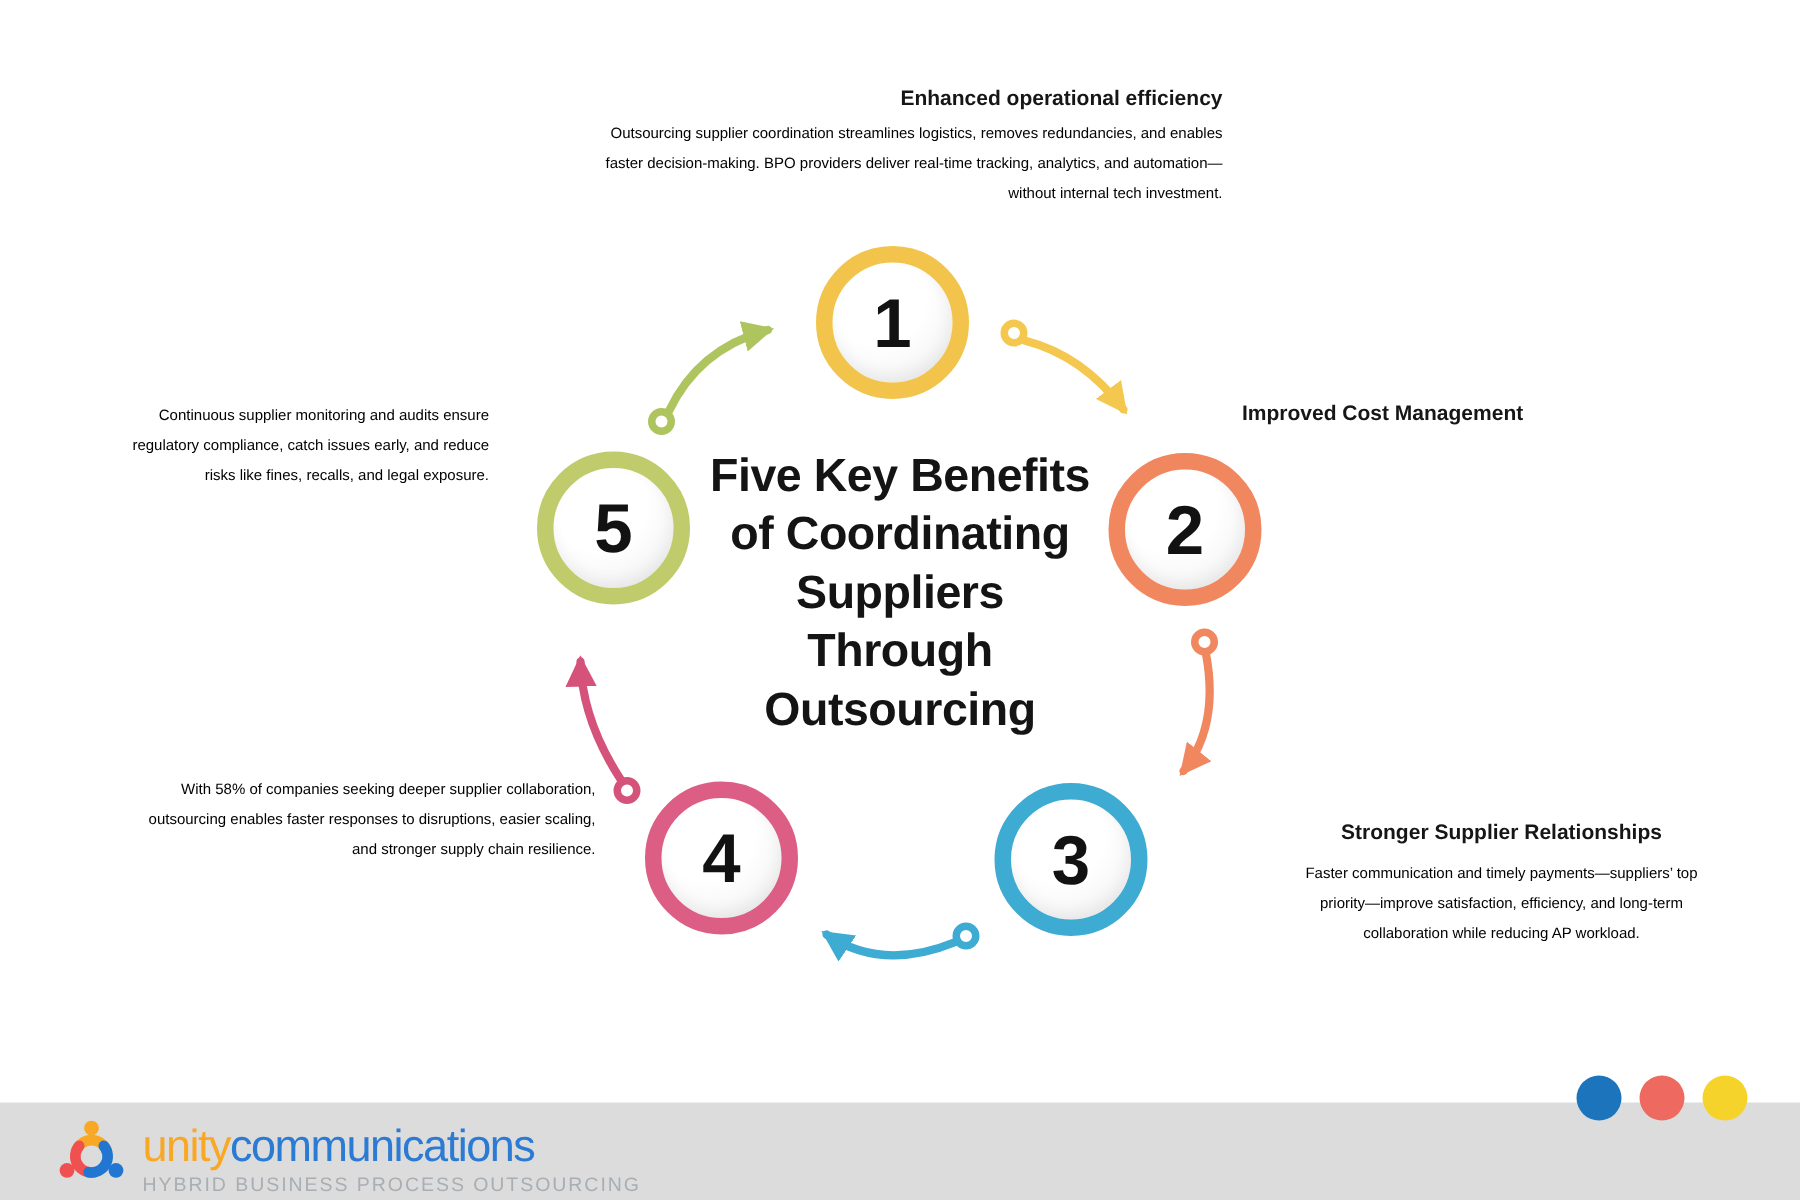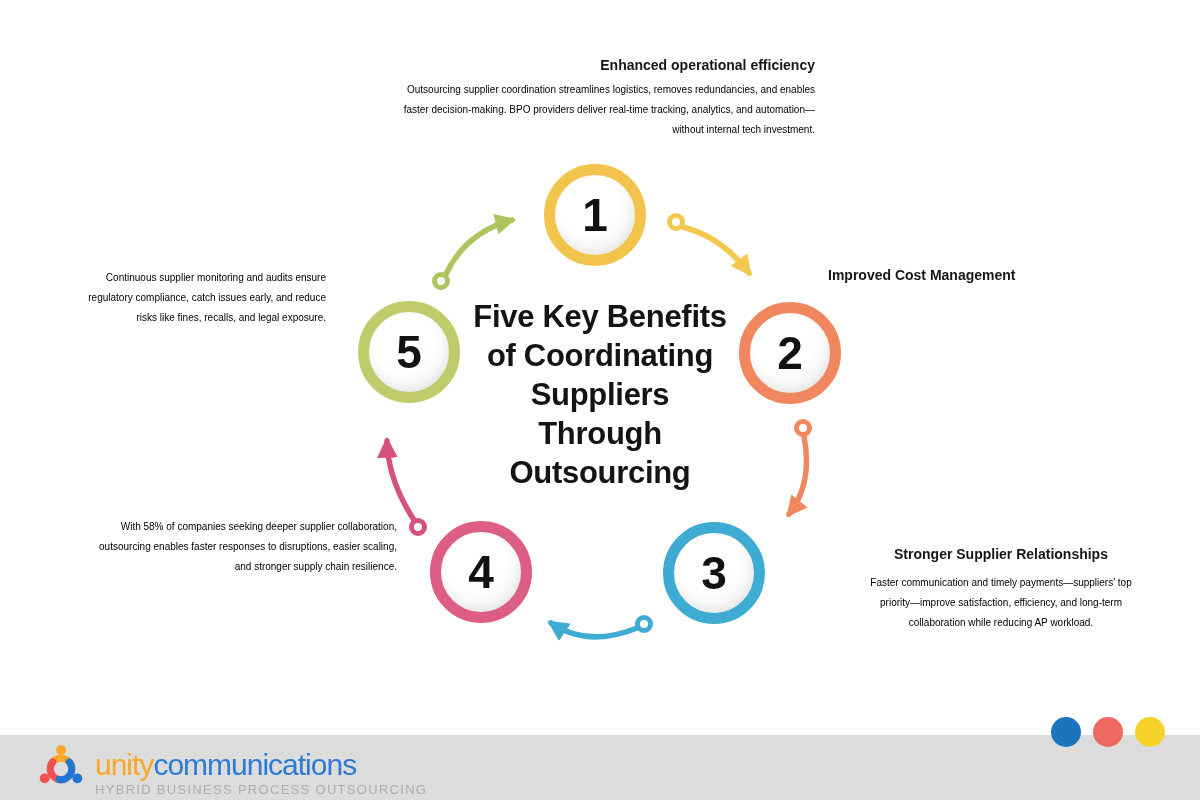--- a/index.html
+++ b/index.html
@@ -33,21 +33,21 @@
   .note-title{font-size:14px;font-weight:700;color:#161616;margin-bottom:7px;}
   .note-body{font-size:10px;line-height:20px;color:#000000;}
   .b1{left:385px;top:57px;width:430px;text-align:right;}
   .b2{left:828px;top:267px;width:292px;text-align:left;}
   .b3{left:823px;top:546px;width:290px;text-align:center;margin-left:33px;}
   .b3 .note-title{margin-bottom:11px;}
   .b4{left:85px;top:517px;width:312px;text-align:right;}
   .b5{left:70px;top:268px;width:256px;text-align:right;}
   
   .footer{position:absolute;left:0;top:735px;width:1200px;height:65px;background:#dcdcdc;z-index:1;}
-  .logo{position:absolute;left:35px;top:742px;z-index:3;display:flex;align-items:flex-start;}
+  .logo{position:absolute;left:35px;top:742px;z-index:3;display:flex;align-items:center;}
   .logo-icon{display:block;}
   .wordmark{margin-left:8px;margin-top:8px;display:flex;flex-direction:column;}
   .wordline{font-size:30px;line-height:30px;font-weight:500;letter-spacing:-1px;white-space:nowrap;}
   .tagline{font-size:13px;letter-spacing:1.3px;color:#a9aeb3;text-align:right;margin-top:2px;font-weight:500;}
   .dot{position:absolute;width:30px;height:30px;border-radius:50%;z-index:3;top:717px;}
   .dot1{left:1051px;}
   .dot2{left:1093px;}
   .dot3{left:1135px;}
 </style>
 </head>

